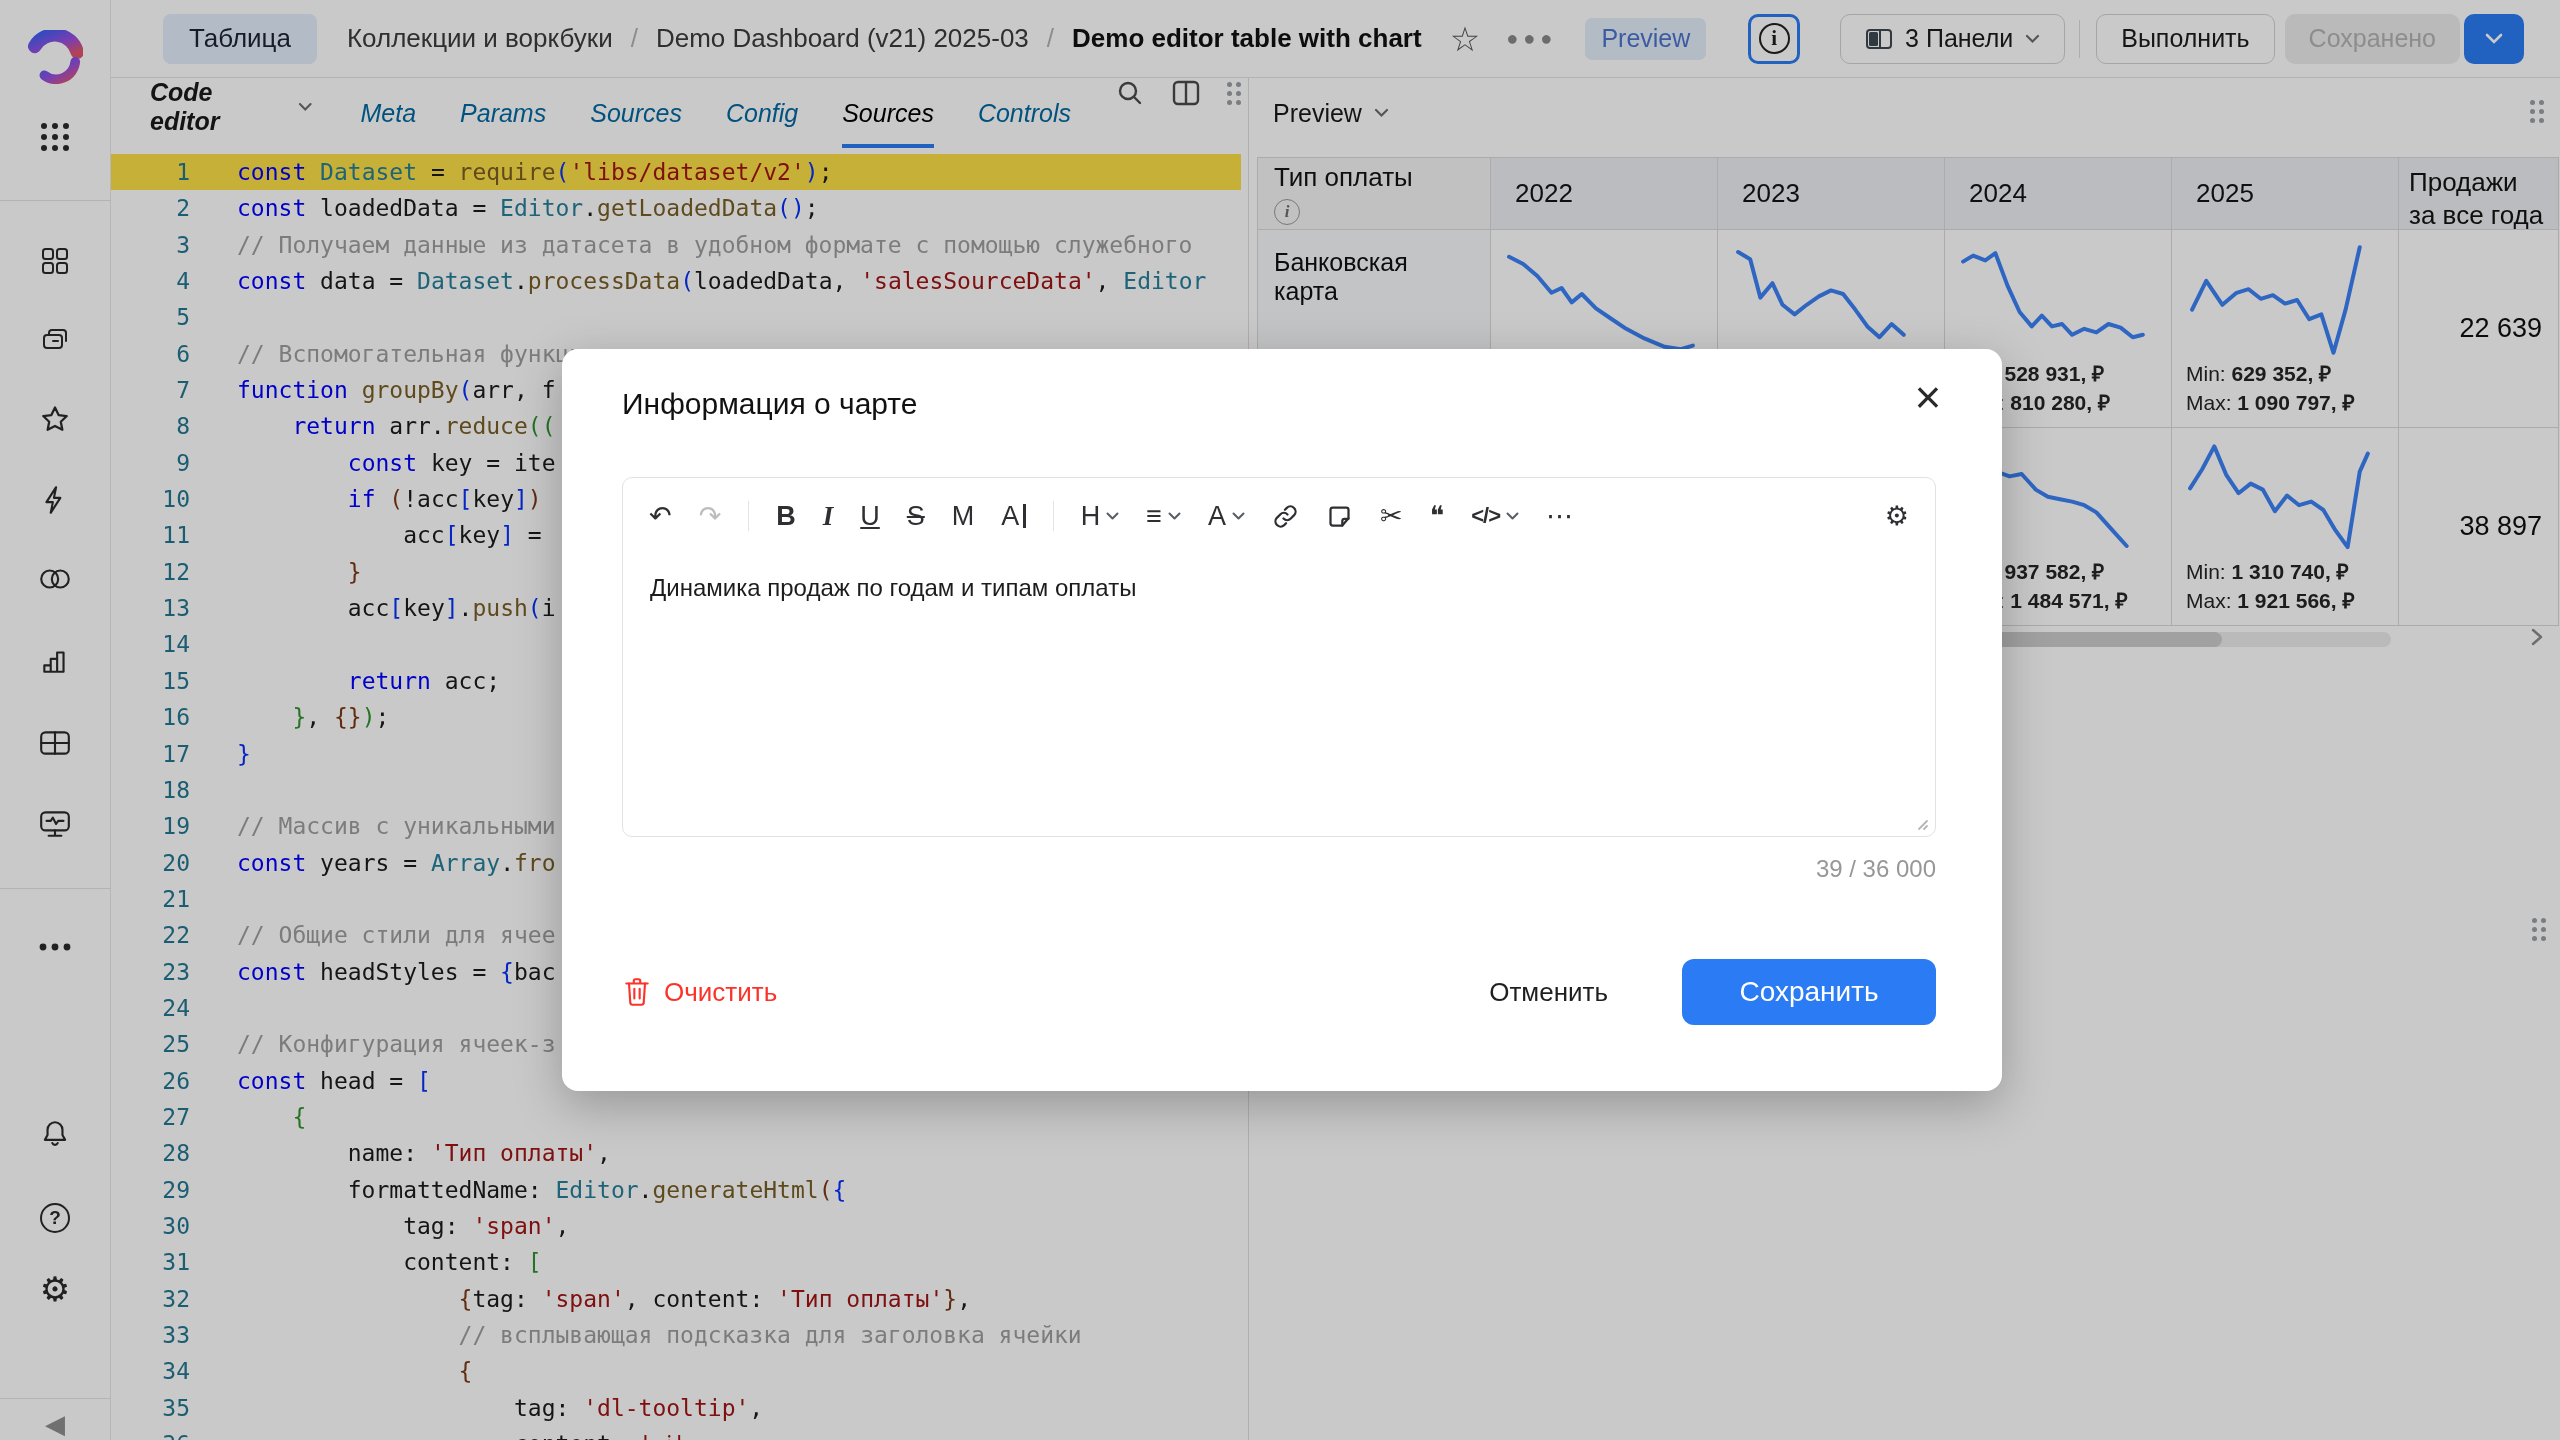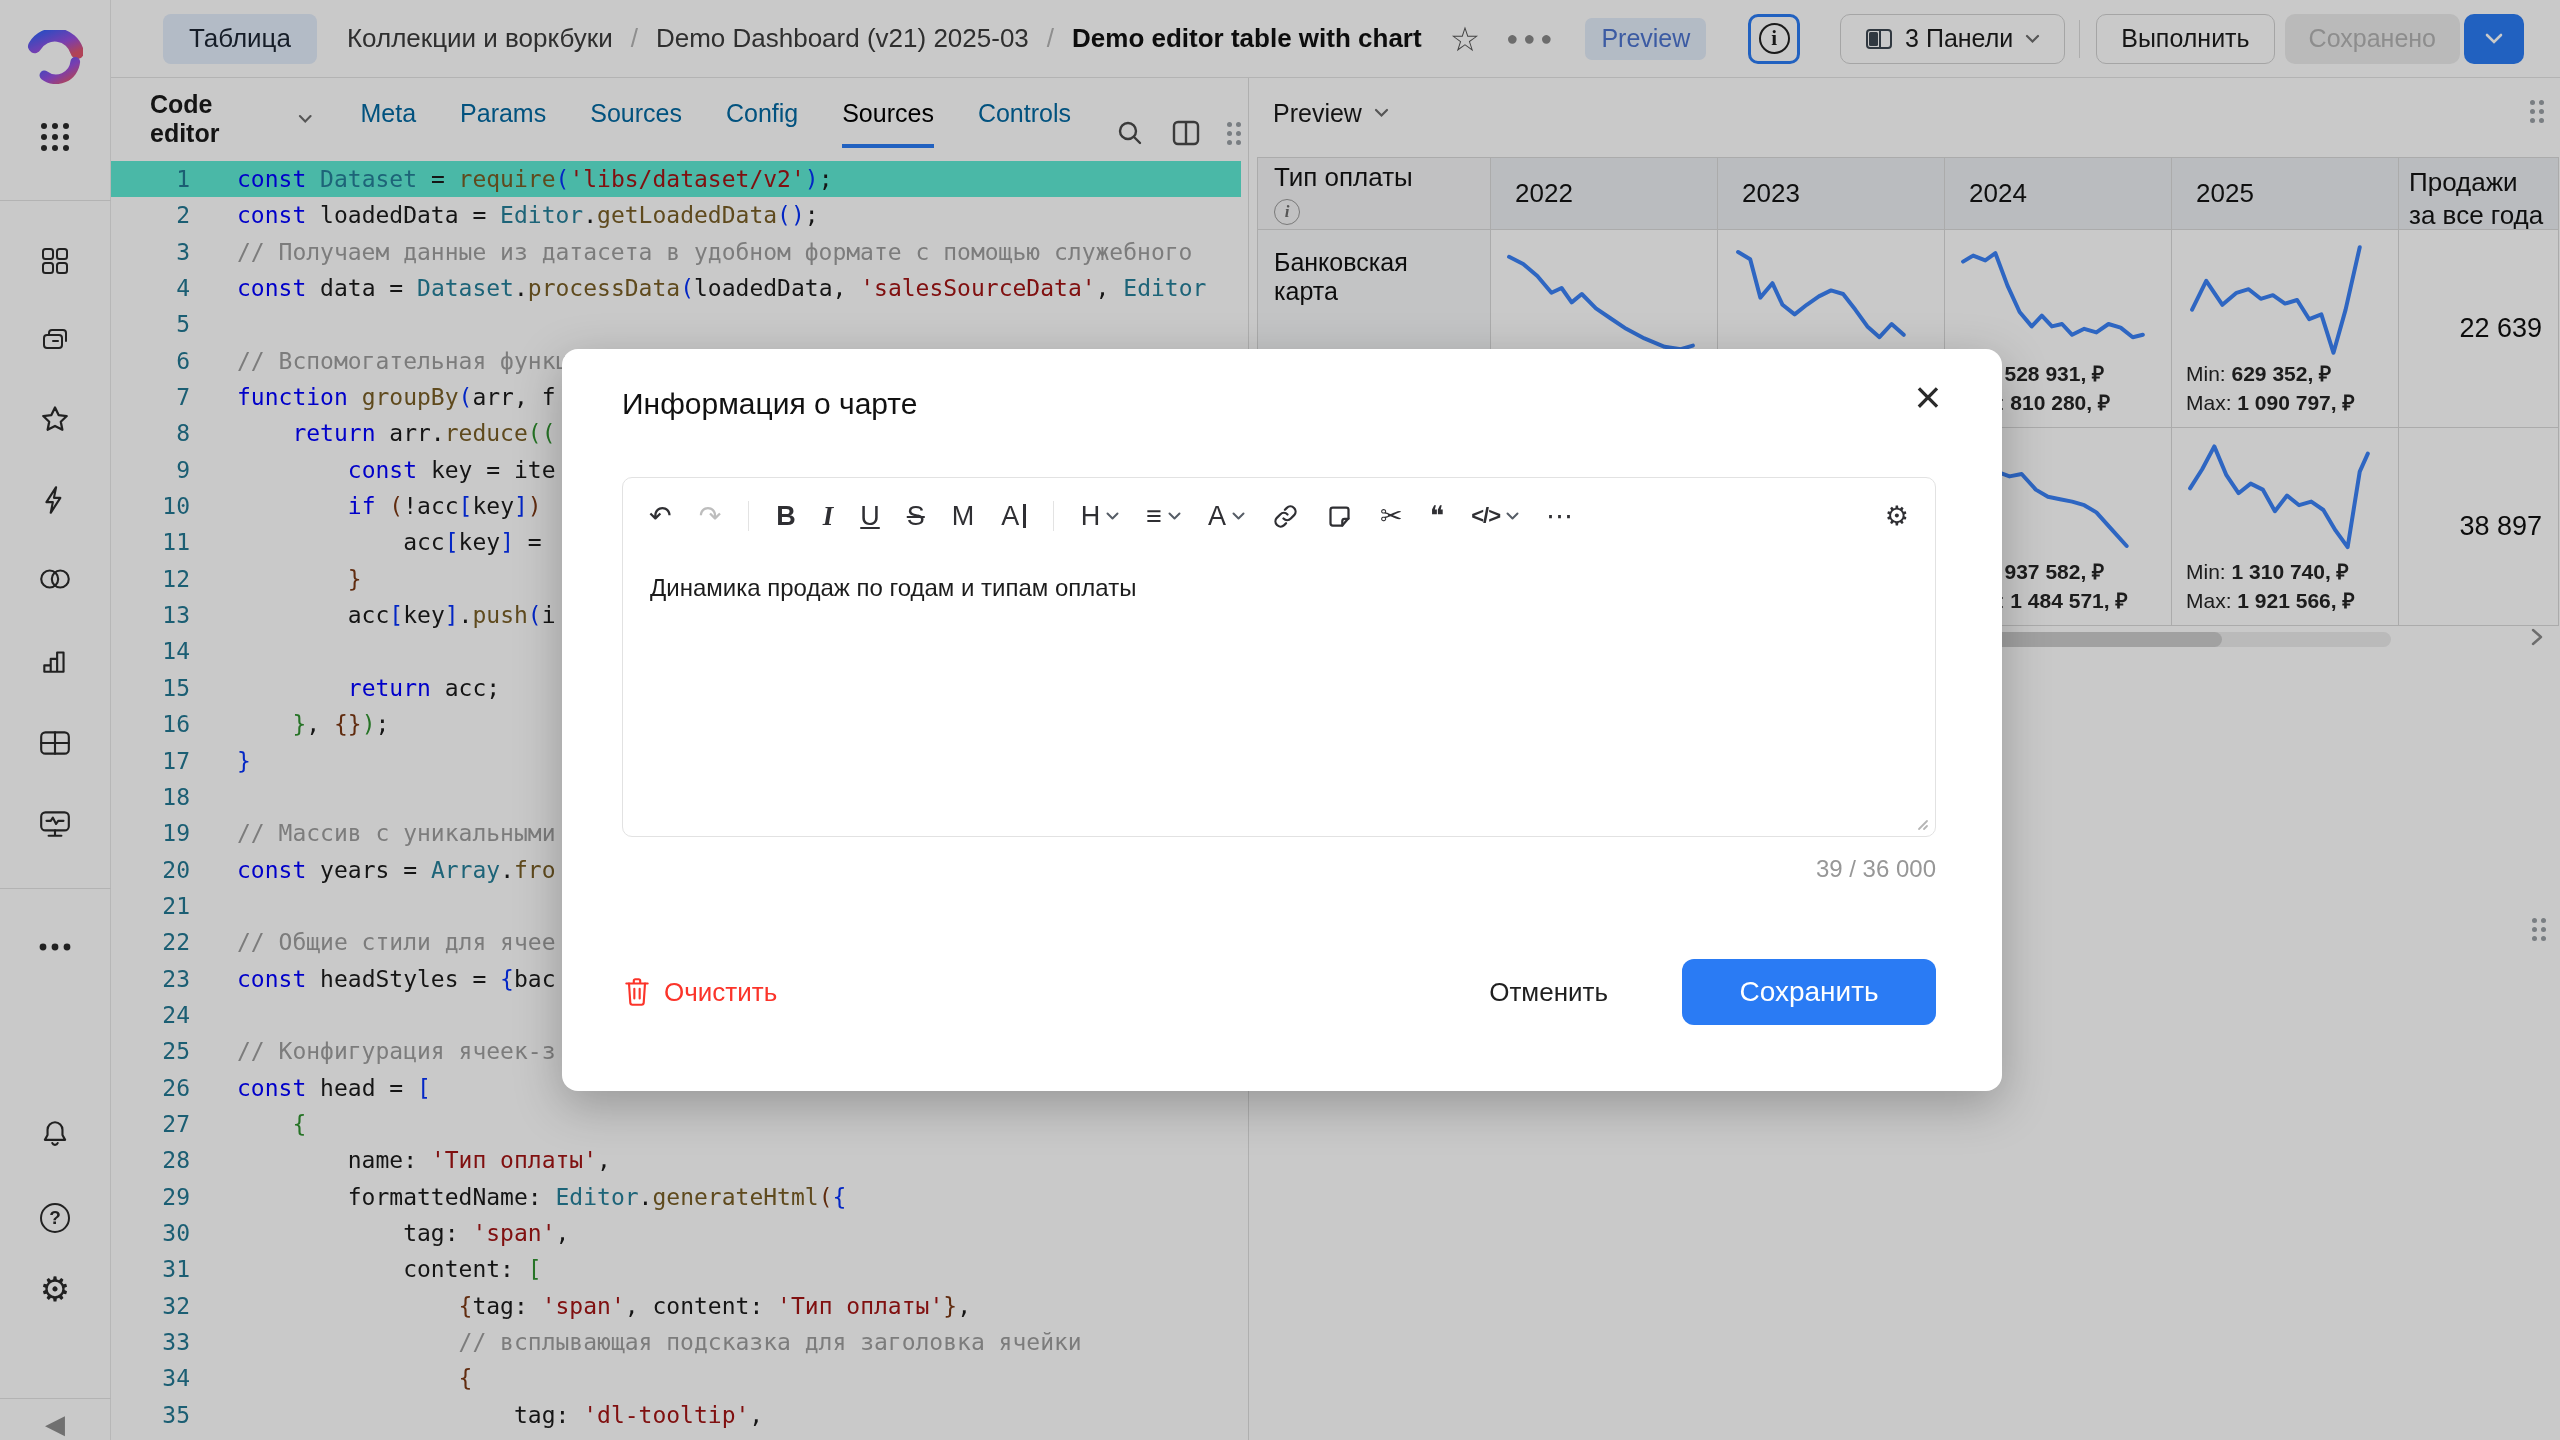--- a/index.html
+++ b/index.html
@@ -39,35 +39,35 @@
   .btn{height:50px;border-radius:10px;display:flex;align-items:center;justify-content:center;
        font-size:25px;background:#fff;border:1px solid #d2d2d2;color:#1c1c1c;padding:0 24px;}
   .btn.panels{margin-left:40px;gap:12px;}
   .tb-vdiv{width:1px;height:38px;background:#dcdcdc;margin:0 16px 0 14px;}
   .btn.saved{background:#ececec;border:none;color:#b3b3b3;margin-left:10px;}
   .btn.save-menu{background:#2a7bf4;border:none;width:60px;padding:0;margin-left:4px;}
   .chev svg{display:block;}
 
   
   #editor-head{position:absolute;left:111px;top:78px;width:1130px;height:70px;background:#fff;
-               display:flex;align-items:flex-end;}
+               display:flex;align-items:flex-start;font-style:italic;}
   .ed-title{font-size:25px;font-weight:700;color:#1a1a1a;margin-left:39px;display:flex;align-items:center;gap:14px;}
   #ed-tabs{display:flex;align-items:center;margin-left:48px;gap:44px;}
   .ed-tab{font-size:25px;color:#0369a1;height:70px;display:flex;align-items:center;position:relative;}
   .ed-tab.active{color:#000;}
   .ed-tab.active::after{content:"";position:absolute;left:0;right:0;bottom:0;height:4px;background:#2a7bf4;}
   .ed-icons{display:flex;align-items:center;gap:26px;margin-left:44px;}
   .drag-dots{display:grid;grid-template-columns:5px 5px;grid-auto-rows:5px;gap:4px;}
   .drag-dots i{background:#9aa0a6;border-radius:50%;}
 
   #code{position:absolute;left:111px;top:148px;width:1130px;height:1292px;background:#fff;
         font-family:"DejaVu Sans Mono",monospace;font-size:23px;line-height:36.35px;
         white-space:pre;overflow:hidden;padding-top:6px;}
   .line{height:36.35px;}
-  .line.cur{background:#5eead4;margin-top:7px;}
+  .line.cur{background:#fde047;}
   .ln{display:inline-block;width:79px;text-align:right;color:#237893;}
   .lt{padding-left:47px;}
   .k{color:#0000ff;} .t{color:#267f99;} .s{color:#a31515;} .c{color:#9e9e9e;}
   .f{color:#795e26;} .p{color:#1b1b1b;} .b1{color:#0431fa;} .b2{color:#319331;} .b3{color:#7b3814;}
 
   
   #preview{position:absolute;left:1248px;top:78px;right:0;bottom:0;background:#fff;
            border-left:1px solid #dedede;overflow:hidden;}
   #preview-head{position:absolute;left:0;top:0;right:0;height:70px;display:flex;align-items:center;}
   .pv-title{font-size:25px;color:#1a1a1a;margin-left:24px;display:flex;align-items:center;gap:12px;}

